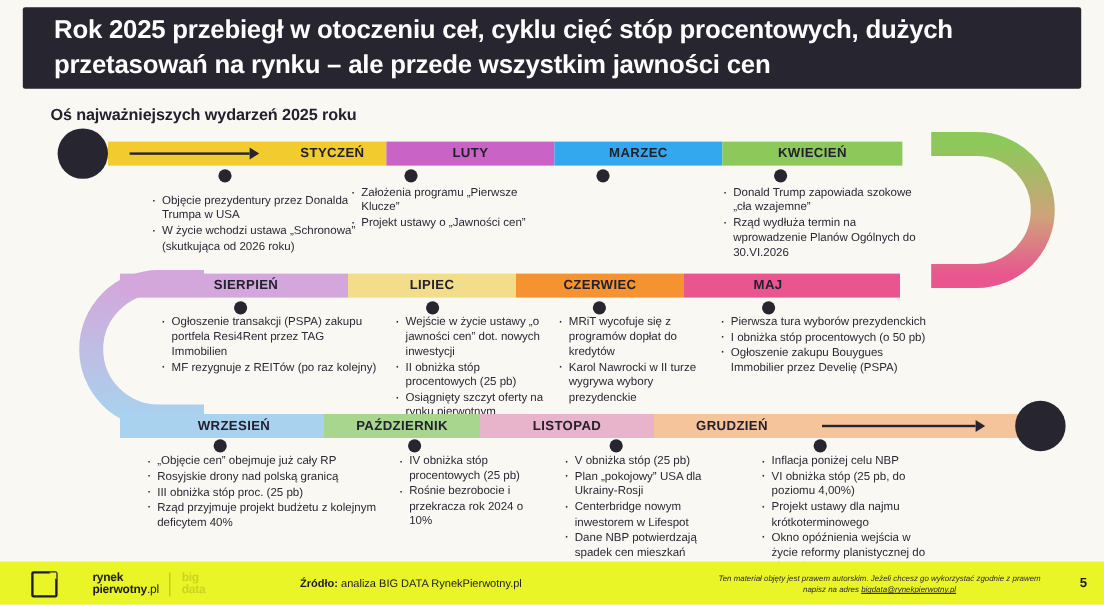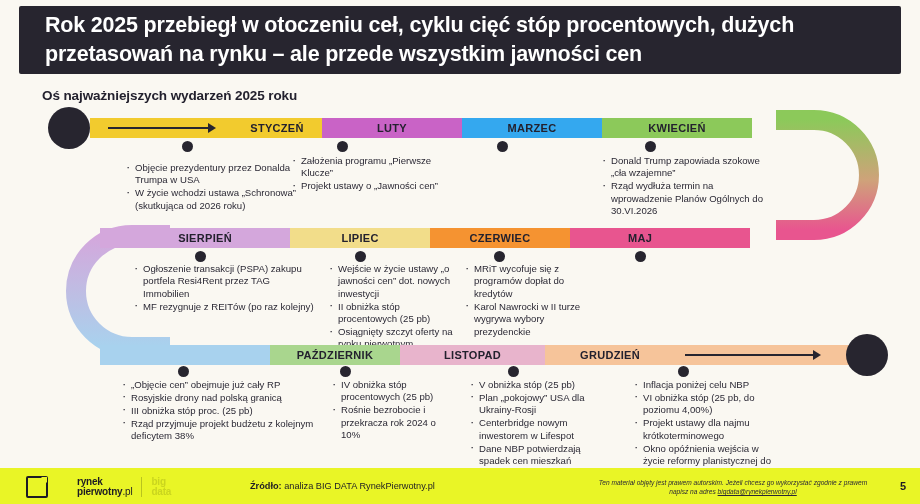--- a/index.html
+++ b/index.html
@@ -230,48 +230,56 @@
     </ul>
   </div>
 
   <div class="col" style="left:463px;top:263px;width:125px;">
     <ul>
       <li>MRiT wycofuje się z programów dopłat do kredytów</li>
       <li>Karol Nawrocki w II turze wygrywa wybory prezydenckie</li>
     </ul>
   </div>
 
+  <div class="col" style="left:598px;top:263px;width:175px;">
+    <ul>
+      <li>Pierwsza tura wyborów prezydenckich</li>
+      <li>I obniżka stóp procentowych (o 50 pb)</li>
+      <li>Ogłoszenie zakupu Bouygues Immobilier przez Develię (PSPA)</li>
+    </ul>
+  </div>
 
   <div class="rail" style="left:100px;top:345px;width:760px;">
     <div class="seg" style="left:0px;width:170px;background:#a8d2ee;"></div>
     <div class="seg" style="left:170px;width:130px;background:#a9d68e;"></div>
     <div class="seg" style="left:300px;width:145px;background:#e8b4cc;"></div>
     <div class="seg" style="left:445px;width:305px;background:#f6c49a;"></div>
 
+    <div class="month" style="left:20px;width:150px;">WRZESIEŃ</div>
     <div class="month" style="left:170px;width:130px;">PAŹDZIERNIK</div>
     <div class="month" style="left:300px;width:145px;">LISTOPAD</div>
     <div class="month" style="left:445px;width:130px;">GRUDZIEŃ</div>
 
     <div class="arrowline" style="left:585px;width:128px;"></div>
     <div class="arrowhead" style="left:713px;"></div>
   </div>
 
   <div class="endcap" style="left:846px;top:334px;"></div>
 
   <div class="dot" style="left:178px;top:366px;"></div>
   <div class="dot" style="left:340px;top:366px;"></div>
   <div class="dot" style="left:508px;top:366px;"></div>
   <div class="dot" style="left:678px;top:366px;"></div>
 
   <div class="col" style="left:120px;top:379px;width:212px;">
     <ul>
       <li>„Objęcie cen” obejmuje już cały RP</li>
       <li>Rosyjskie drony nad polską granicą</li>
       <li>III obniżka stóp proc. (25 pb)</li>
-      <li>Rząd przyjmuje projekt budżetu z kolejnym deficytem 38%</li>
+      <li>Rząd przyjmuje projekt budżetu z kolejnym deficytem 40%</li>
     </ul>
   </div>
 
   <div class="col" style="left:330px;top:379px;width:120px;">
     <ul>
       <li>IV obniżka stóp procentowych (25 pb)</li>
       <li>Rośnie bezrobocie i przekracza rok 2024 o 10%</li>
     </ul>
   </div>
 

